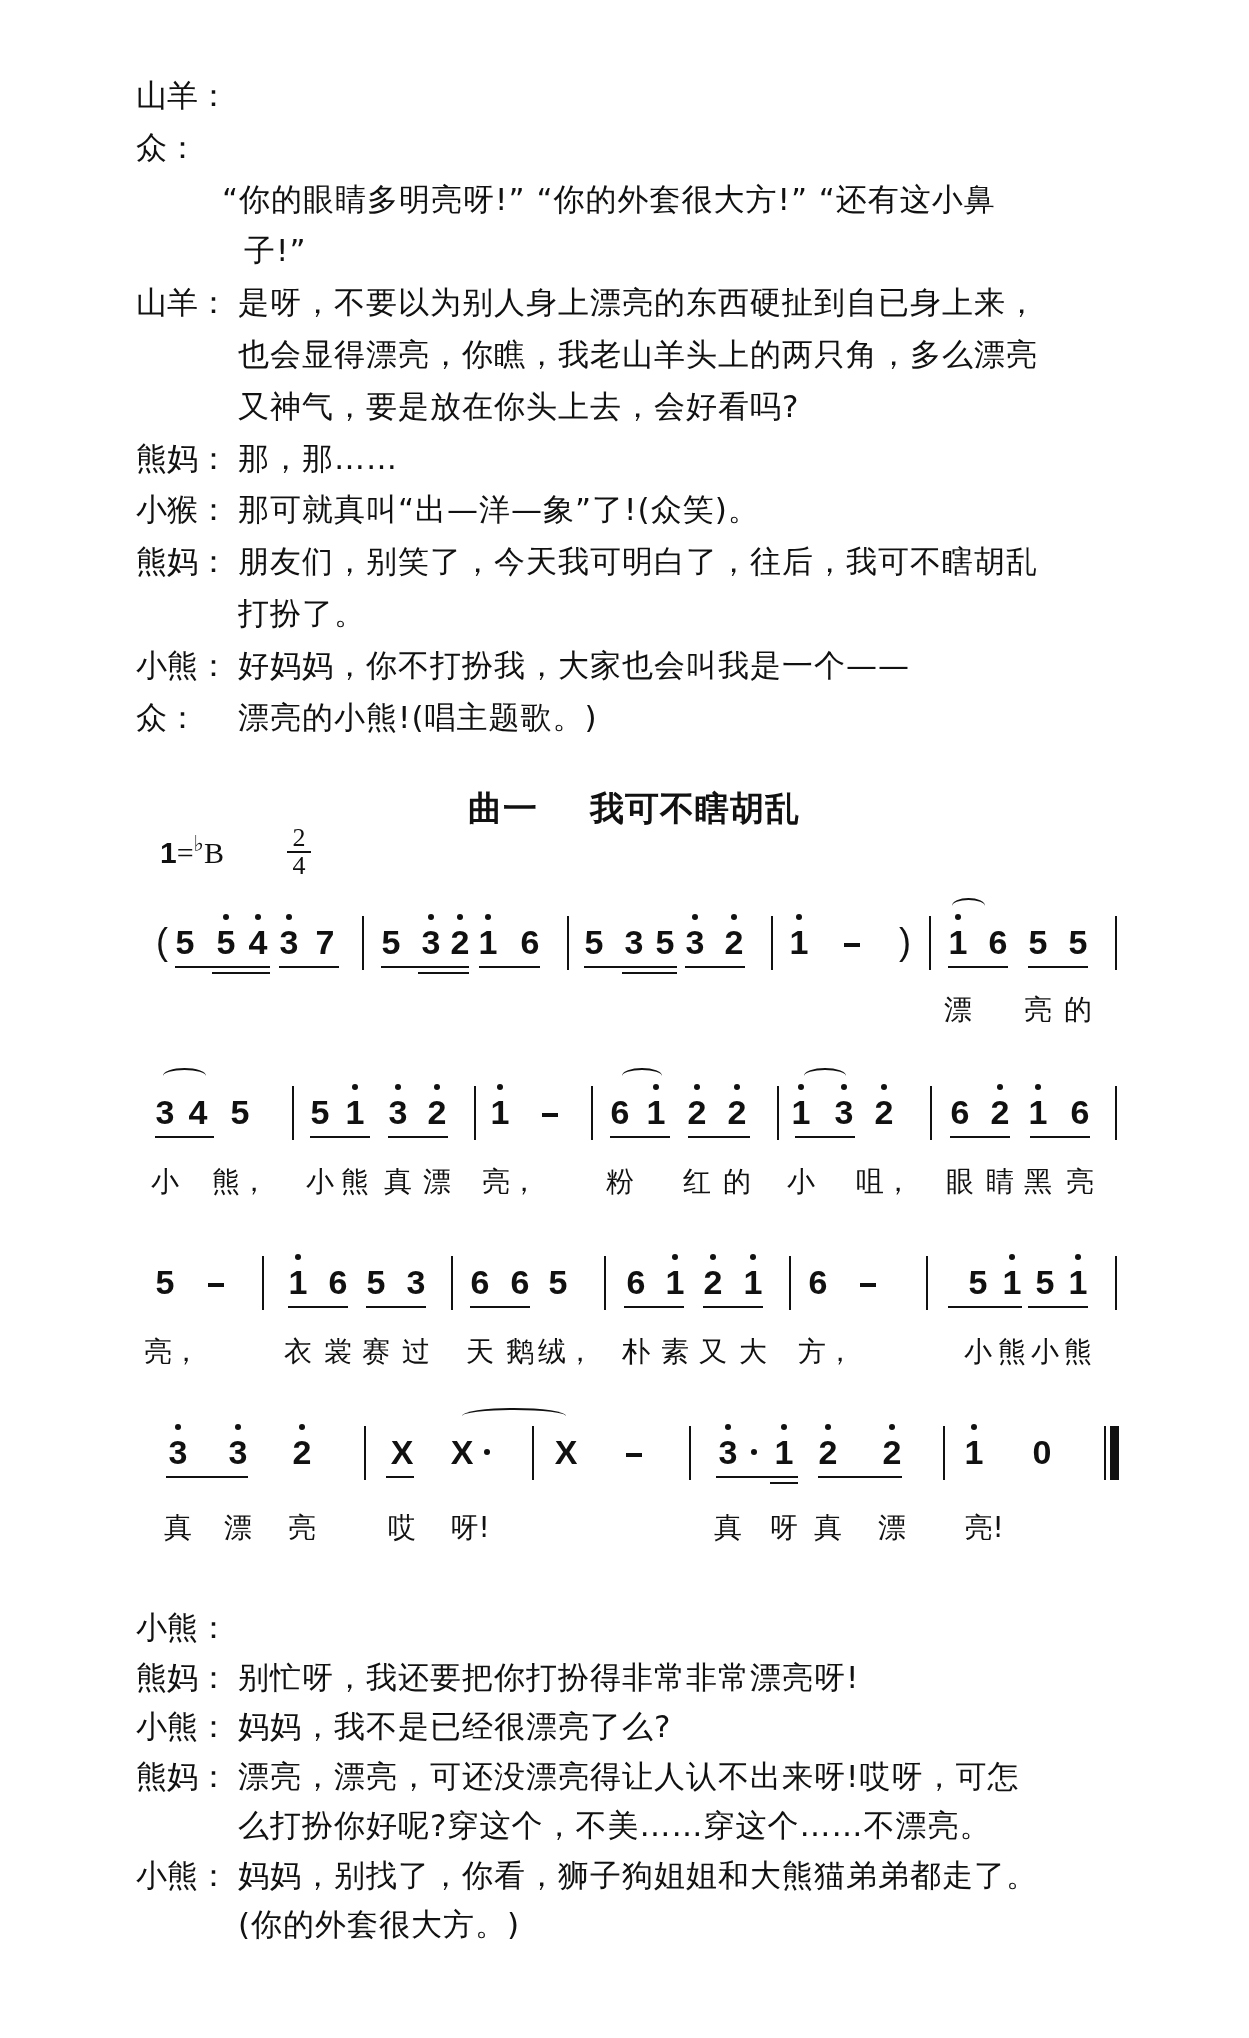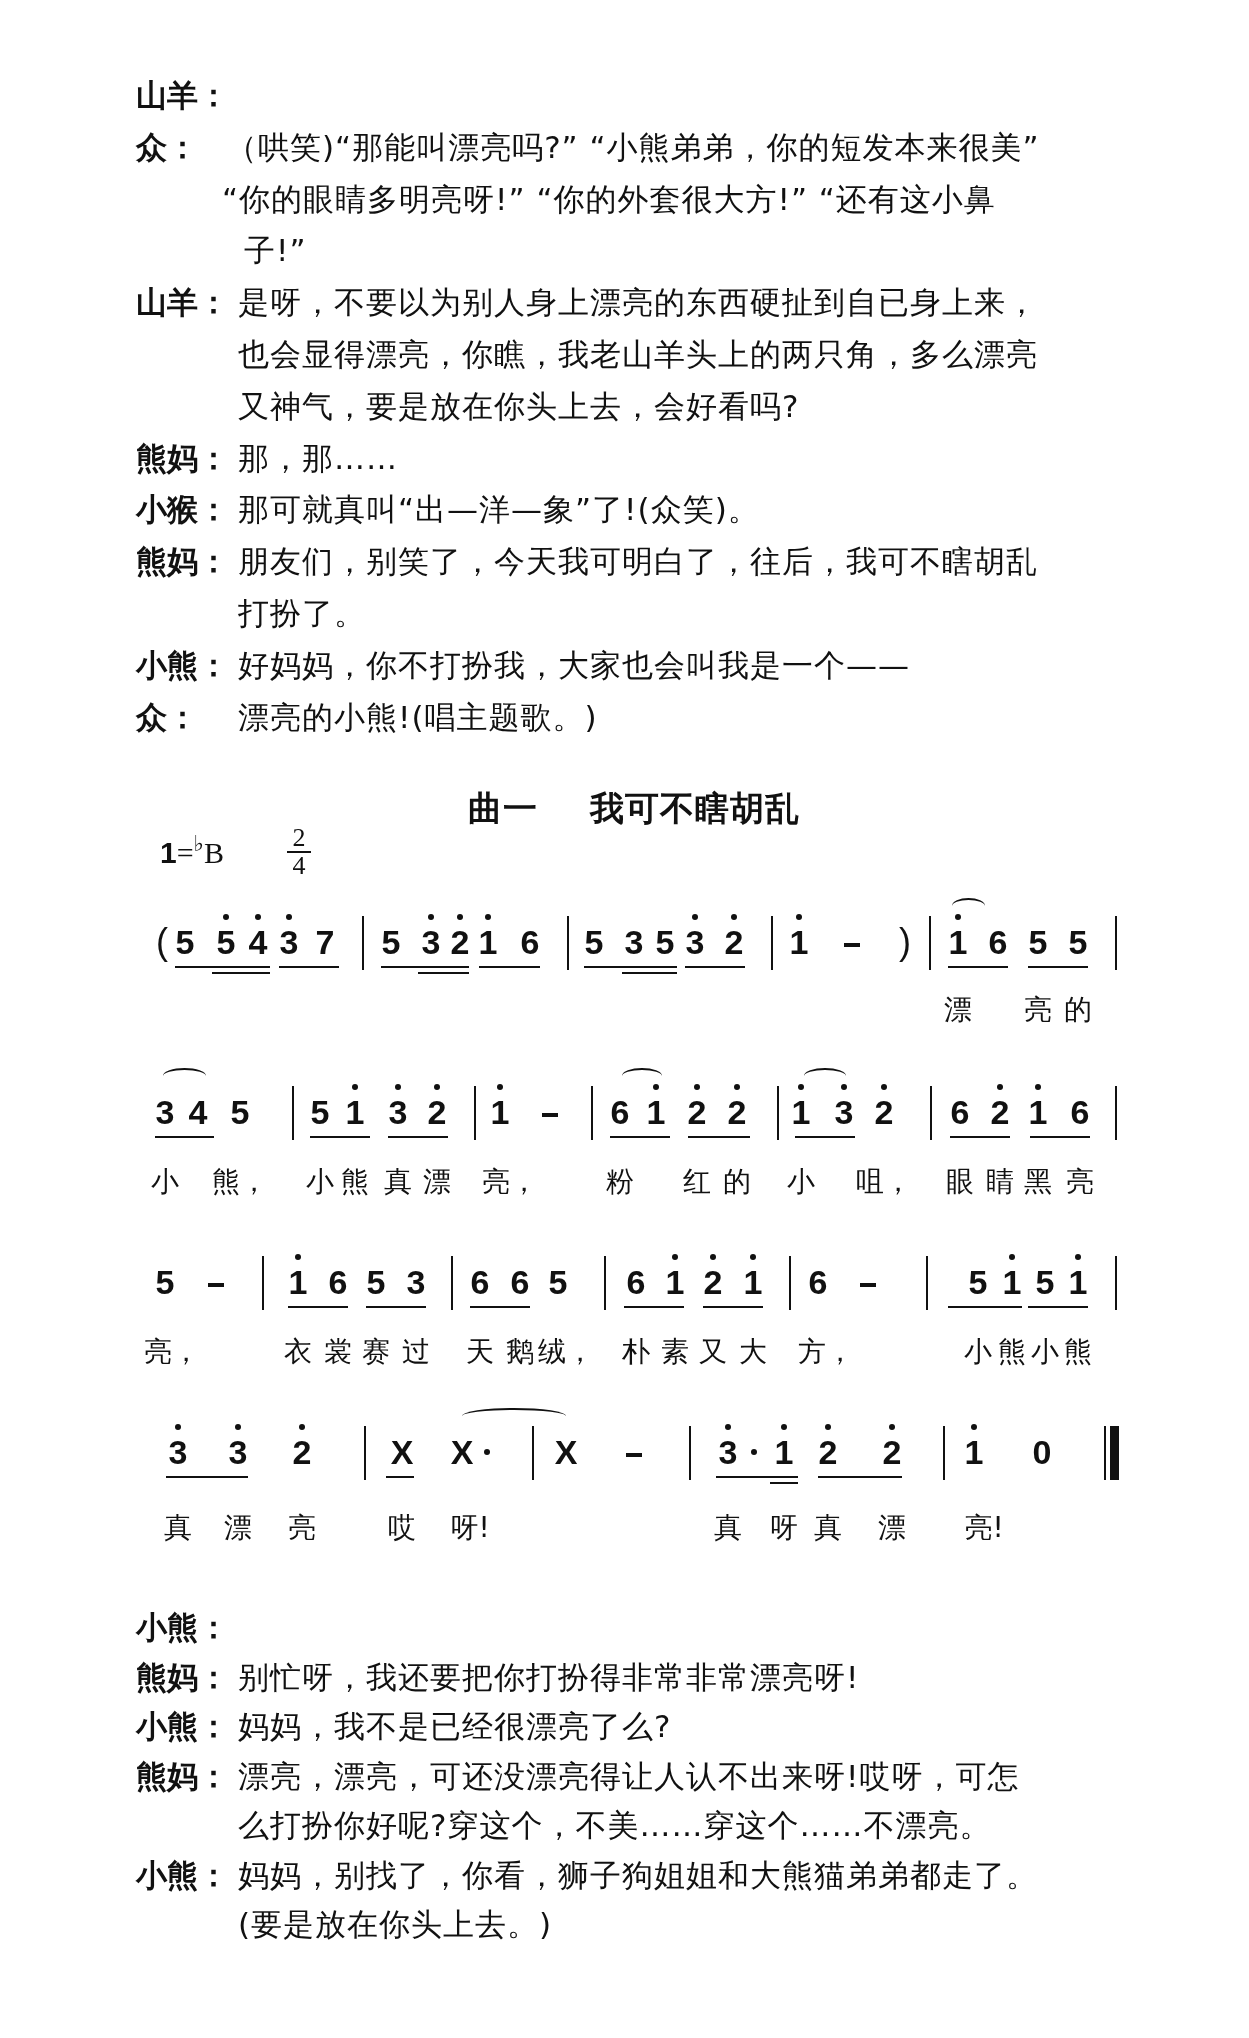--- a/index.html
+++ b/index.html
@@ -1,19 +1,19 @@
 <!DOCTYPE html>
 <html><head>
 <meta charset="utf-8">
 <style>
   html, body { margin: 0; padding: 0; background: #ffffff; }
   body { width: 1249px; height: 2038px; position: relative; overflow: hidden;
          font-family: "DejaVu Sans", "Liberation Sans", sans-serif; color: #111; }
   .dlg { position: absolute; left: 0; width: 1249px; height: 52px; font-size: 31px; line-height: 52px; white-space: nowrap; }
-  .dlg .spk { position: absolute; left: 136px; top: 0; letter-spacing: 0px; font-weight: bold; }
+  .dlg .spk { position: absolute; left: 136px; top: 0; letter-spacing: 0px; }
   .dlg .txt { position: absolute; left: 238px; top: 0; letter-spacing: 1px; }
   .dlg .txt.cont2 { left: 222px; }
   .song-title { position: absolute; left: 468px; top: 786px; font-size: 34px; font-weight: bold; white-space: nowrap; letter-spacing: 1px; }
   .song-title .gap { display: inline-block; width: 52px; }
   .key { position: absolute; left: 160px; top: 836px; font-family: "Liberation Serif", serif; font-size: 30px; height: 44px; white-space: nowrap; }
   .key .one { font-family: "Liberation Sans", sans-serif; font-weight: bold; }
   .key .flat { font-size: 22px; position: relative; top: -12px; }
   .timesig { position: absolute; left: 287px; top: 826px; width: 24px; text-align: center; font-family: "Liberation Serif", serif; font-size: 26px; line-height: 24px; }
   .timesig .bar { display: block; border-top: 2px solid #111; margin: 1px 0; }
   .staff { position: absolute; left: 0; width: 1249px; }
@@ -31,21 +31,20 @@
 </head>
 <body>
 
 <div id="doc">
   <div id="dialog-top">
       <div class="dlg" style="top: 69px;">
         <span class="spk">山羊：</span>
       </div>
       <div class="dlg" style="top: 120.8px;">
         <span class="spk">众：</span>
-        <span class="txt" style="left: 226px;">（哄笑)“那能叫漂亮吗?” “小熊弟弟，你的短发本来很美”</span>
       </div>
       <div class="dlg" style="top: 172.6px;">
         <span class="txt cont2">“你的眼睛多明亮呀!” “你的外套很大方!” “还有这小鼻</span>
       </div>
       <div class="dlg" style="top: 224.4px;">
         <span class="txt" style="left: 244px;">子!”</span>
       </div>
       <div class="dlg" style="top: 276.2px;">
         <span class="spk">山羊：</span>
         <span class="txt">是呀，不要以为别人身上漂亮的东西硬扯到自已身上来，</span>
@@ -304,16 +303,16 @@
         <span class="txt">漂亮，漂亮，可还没漂亮得让人认不出来呀!哎呀，可怎</span>
       </div>
       <div class="dlg" style="top: 1799px;">
         <span class="txt">么打扮你好呢?穿这个，不美……穿这个……不漂亮。</span>
       </div>
       <div class="dlg" style="top: 1848.5px;">
         <span class="spk">小熊：</span>
         <span class="txt">妈妈，别找了，你看，狮子狗姐姐和大熊猫弟弟都走了。</span>
       </div>
       <div class="dlg" style="top: 1898px;">
-        <span class="txt">(要是放在你头上去。)</span>
+        <span class="txt">(你的外套很大方。)</span>
       </div>
     </div>
 </div>
 
 </body></html>

